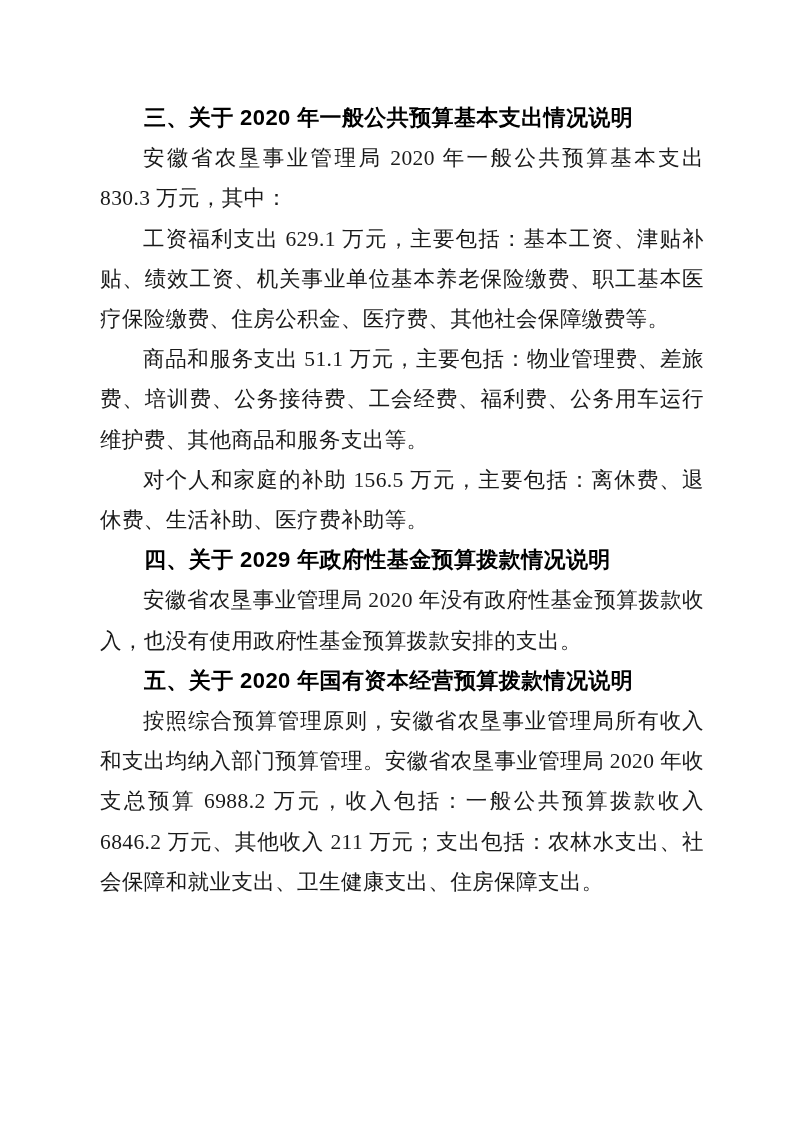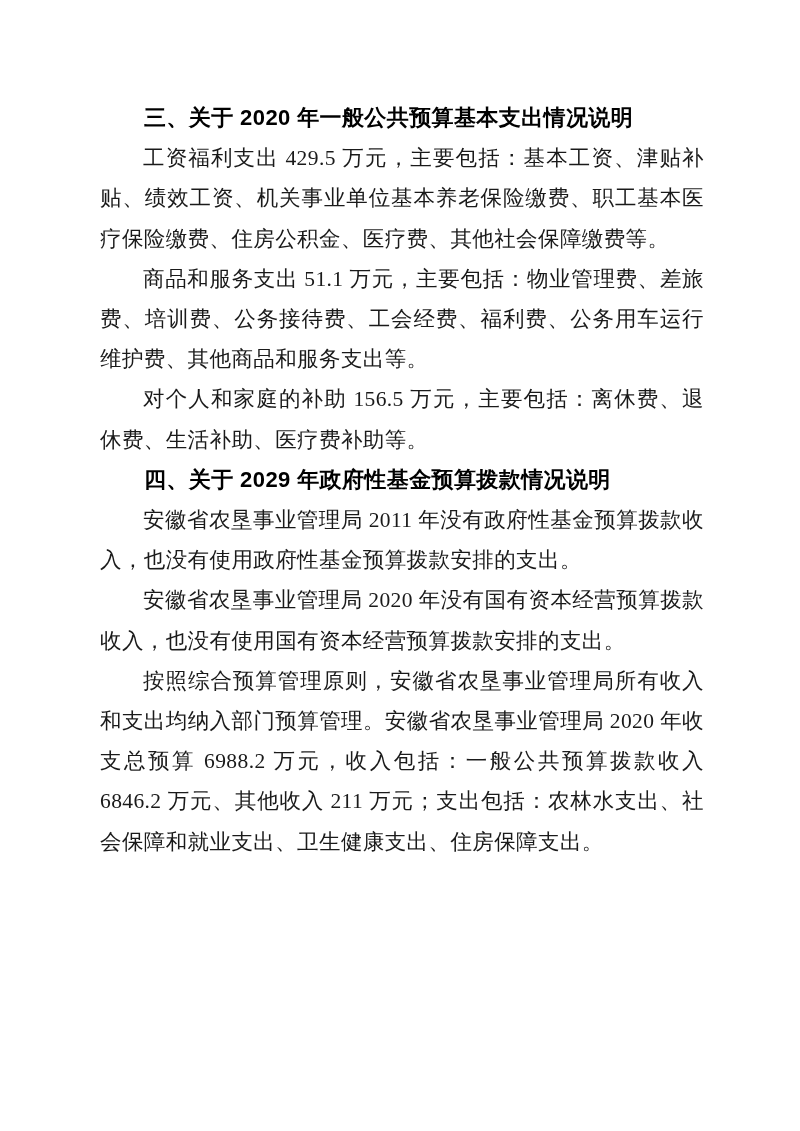--- a/index.html
+++ b/index.html
@@ -57,26 +57,27 @@
     height: 2px;
     background: #d9d9d9;
   }
 </style>
 </head>
 <body>
 
 <div class="page">
   <div class="doc-body">
       <p class="block heading">三、关于 2020 年一般公共预算基本支出情况说明</p>
-      <p class="block paragraph">工资福利支出 429.5 万元，主要包括：基本工资、津贴补贴、绩效工资、机关事业单位基本养老保险缴费、职工基本医疗保险缴费、住房公积金、医疗费、其他社会保障缴费等。</p>
+      <p class="block paragraph">安徽省农垦事业管理局 2020 年一般公共预算基本支出 830.3 万元，其中：</p>
+      <p class="block paragraph">工资福利支出 629.1 万元，主要包括：基本工资、津贴补贴、绩效工资、机关事业单位基本养老保险缴费、职工基本医疗保险缴费、住房公积金、医疗费、其他社会保障缴费等。</p>
       <p class="block paragraph">商品和服务支出 51.1 万元，主要包括：物业管理费、差旅费、培训费、公务接待费、工会经费、福利费、公务用车运行维护费、其他商品和服务支出等。</p>
       <p class="block paragraph">对个人和家庭的补助 156.5 万元，主要包括：离休费、退休费、生活补助、医疗费补助等。</p>
       <p class="block heading">四、关于 2029 年政府性基金预算拨款情况说明</p>
-      <p class="block paragraph">安徽省农垦事业管理局 2011 年没有政府性基金预算拨款收入，也没有使用政府性基金预算拨款安排的支出。</p>
-      <p class="block paragraph">安徽省农垦事业管理局 2020 年没有国有资本经营预算拨款收入，也没有使用国有资本经营预算拨款安排的支出。</p>
+      <p class="block paragraph">安徽省农垦事业管理局 2020 年没有政府性基金预算拨款收入，也没有使用政府性基金预算拨款安排的支出。</p>
+      <p class="block heading">五、关于 2020 年国有资本经营预算拨款情况说明</p>
       <p class="block paragraph">按照综合预算管理原则，安徽省农垦事业管理局所有收入和支出均纳入部门预算管理。安徽省农垦事业管理局 2020 年收支总预算 6988.2 万元，收入包括：一般公共预算拨款收入 6846.2 万元、其他收入 211 万元；支出包括：农林水支出、社会保障和就业支出、卫生健康支出、住房保障支出。</p>
     </div>
 
   <div class="scan-artifact"></div>
 
   <div class="page-footer">
     <span>24</span>
   </div>
 </div>
 

